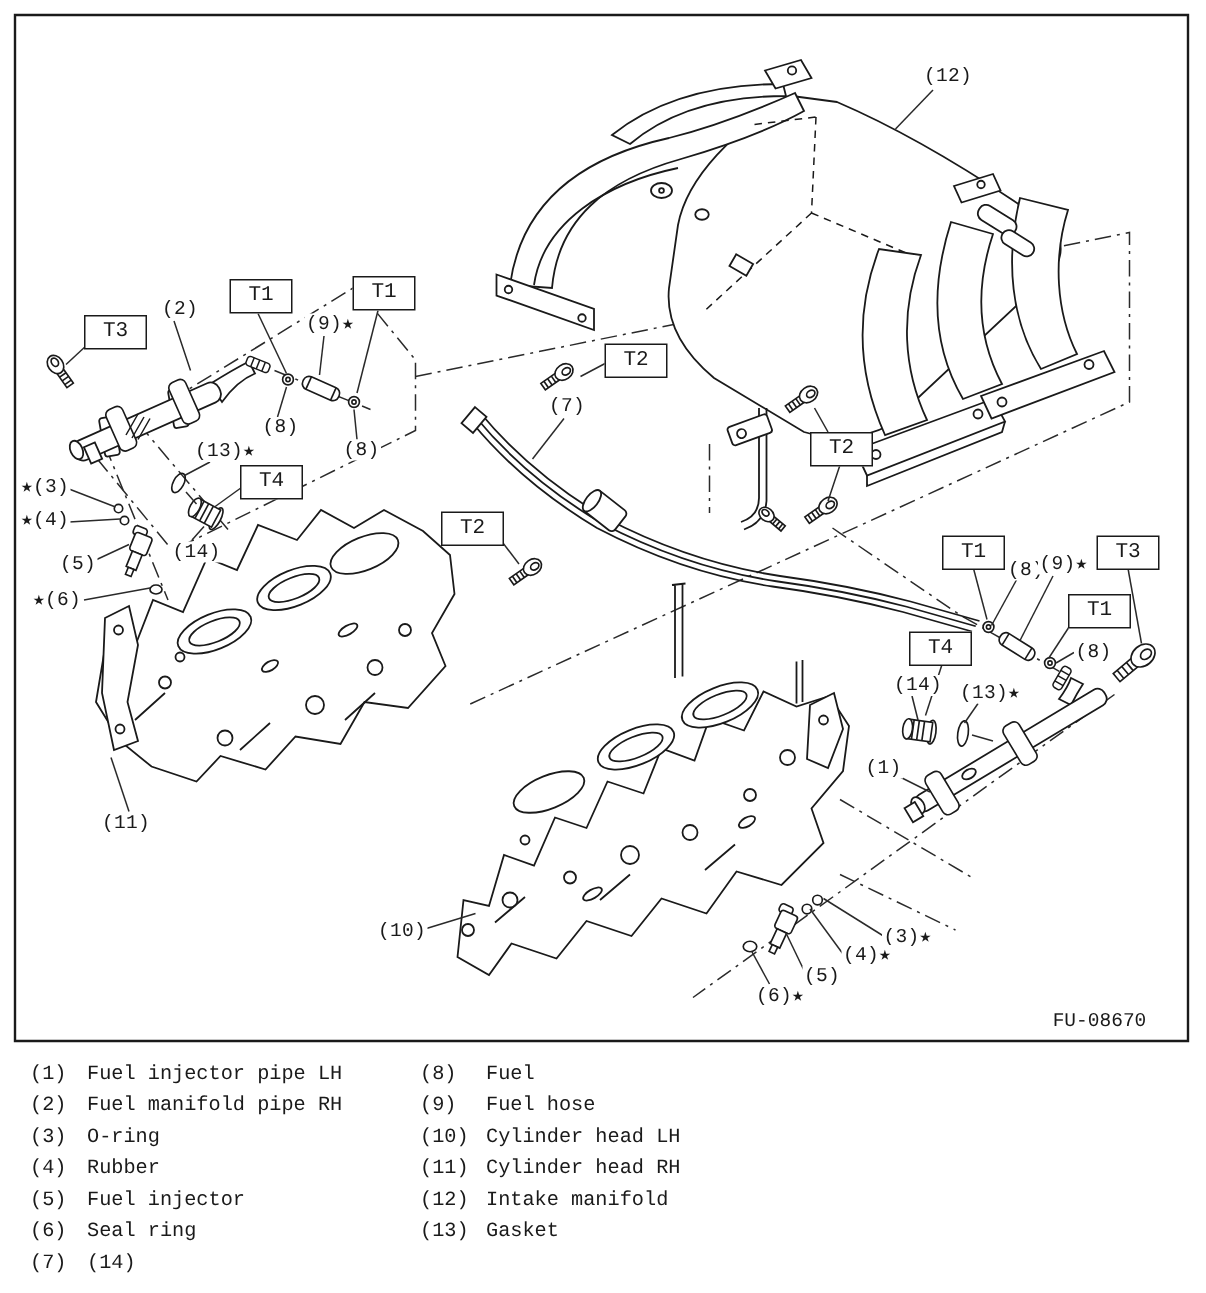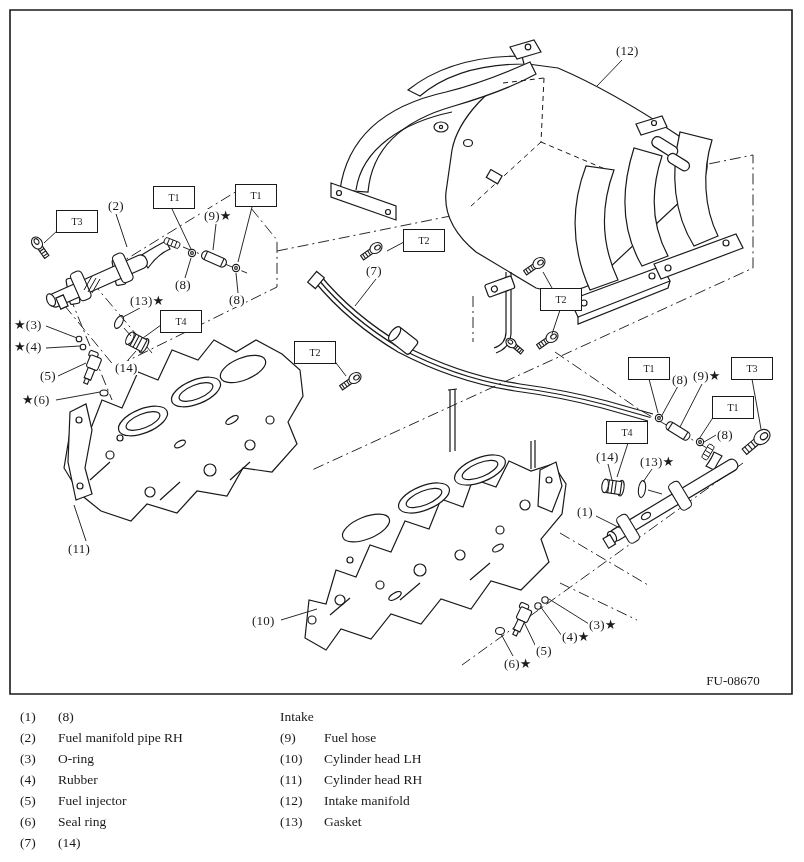--- a/index.html
+++ b/index.html
@@ -1,22 +1,22 @@
 <!DOCTYPE html>
 <html><head>
 <meta charset="utf-8">
 <style>
   html,body{margin:0;padding:0;background:#fff;}
   #stage{position:relative;width:804px;height:862px;background:#fff;
-         font-family:Liberation Serif, serif;color:#1a1a1a;overflow:hidden;}
+         font-family:Liberation Mono, monospace;color:#1a1a1a;overflow:hidden;}
   #art{position:absolute;left:0;top:0;}
   .lab{position:absolute;font-size:13px;letter-spacing:.2px;white-space:nowrap;
        background:#fff;padding:0 1px;line-height:14px;}
   .tbox{position:absolute;width:40px;height:21px;border:1.6px solid #1a1a1a;
-        background:#fff;text-align:center;line-height:21px;font-size:10px;}
+        background:#fff;text-align:center;line-height:21px;font-size:14px;}
   #figcode{position:absolute;width:110px;text-align:center;font-size:13px;}
   #legend{position:absolute;left:20px;top:708px;width:760px;}
   .lrow{display:grid;grid-template-columns:38px 222px 44px 1fr;height:21px;
         line-height:17px;font-size:13.5px;}
   svg *{vector-effect:non-scaling-stroke;}
 </style>
 </head>
 <body>
 
 <div id="stage">
@@ -331,22 +331,23 @@
 <div class="tbox" style="left:628px;top:357px">T1</div>
 <div class="tbox" style="left:731px;top:357px">T3</div>
 <div class="tbox" style="left:712px;top:396px">T1</div>
 <div class="tbox" style="left:606px;top:421px">T4</div>
 
 <div id="figcode" style="left:678px;top:673px">FU-08670</div>
 
 <div id="legend">
   <div class="lrow">
     <span>(1)</span>
+    <span>Fuel injector pipe LH</span>
     <span>(8)</span>
-    <span>Intake</span>
+    <span>Fuel</span>
   </div>
   <div class="lrow">
     <span>(2)</span>
     <span>Fuel manifold pipe RH</span>
     <span>(9)</span>
     <span>Fuel hose</span>
   </div>
   <div class="lrow">
     <span>(3)</span>
     <span>O-ring</span>

